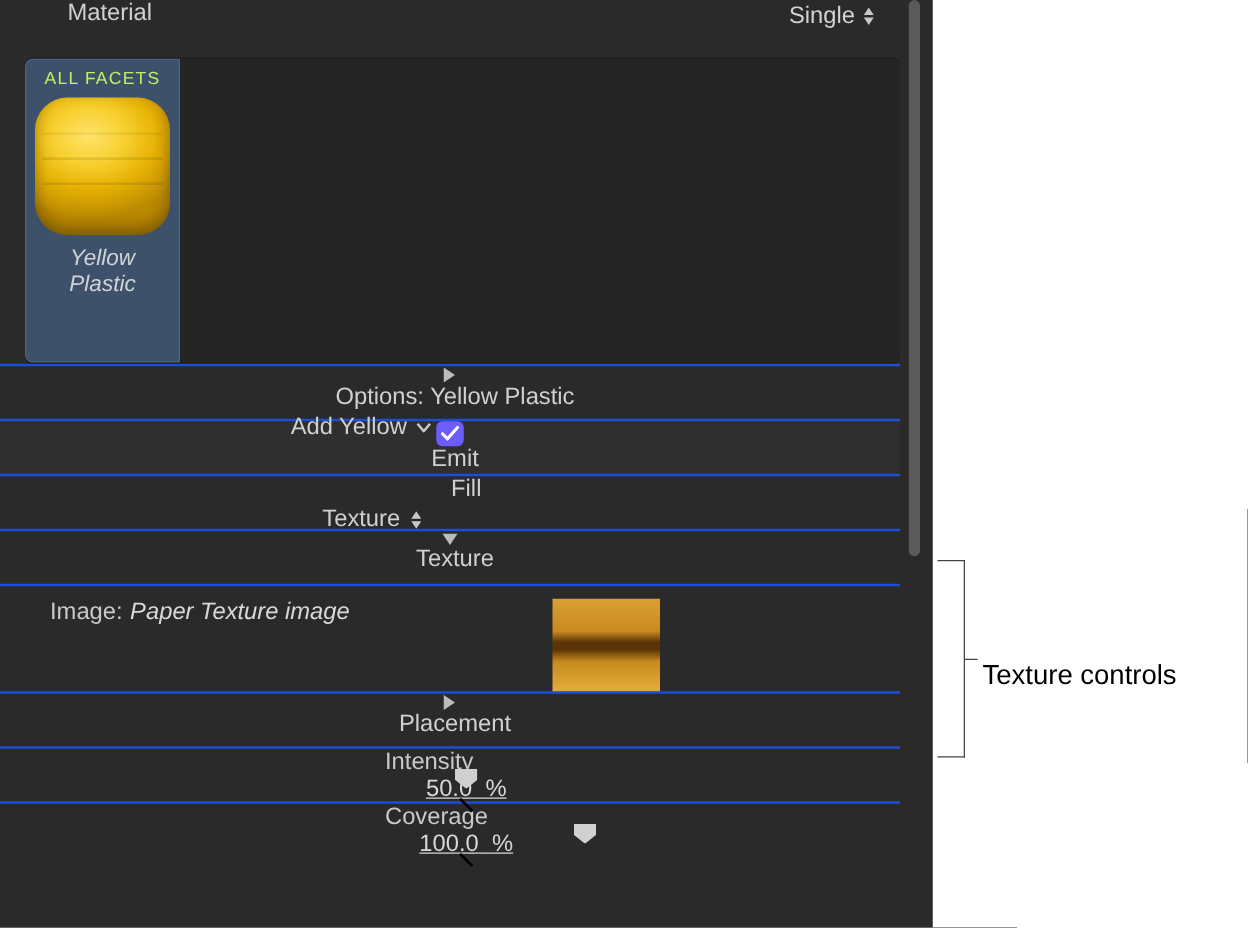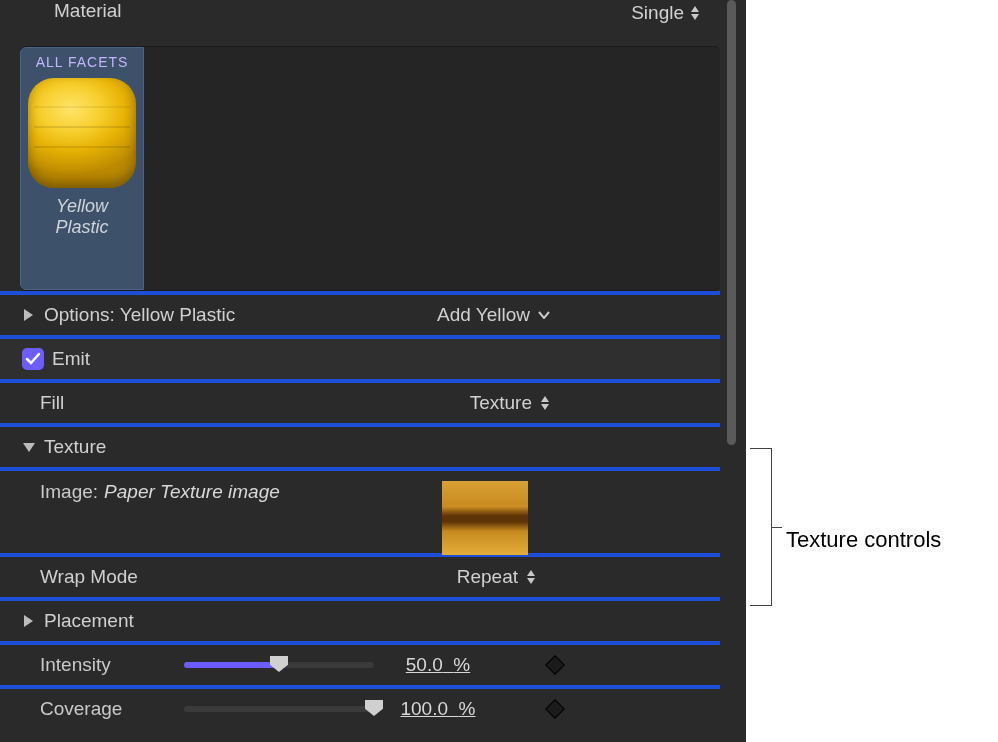--- a/index.html
+++ b/index.html
@@ -79,21 +79,21 @@
     height: 100%;
     background: #3d516a;
     border-radius: 6px 0 0 6px;
     border: 1px solid #4a6386;
     padding: 6px 6px 0 6px;
     display: flex;
     flex-direction: column;
   }
   .facet-tab {
     text-align: center;
-    color: #c4b5fd;
+    color: #bef264;
     font-size: 14px;
     letter-spacing: 1px;
     padding-bottom: 6px;
   }
   .facet-swatch {
     width: 108px;
     height: 110px;
     margin: 2px auto 4px auto;
     border-radius: 26px;
     position: relative;
@@ -111,21 +111,22 @@
     font-size: 18px;
     padding-top: 4px;
   }
 
   
   .row {
     display: flex;
     align-items: center;
     height: 44px;
     padding: 0 14px 0 22px;
-    border-top: 4px solid #1d4ed8;
+    border-top: 2px solid #1d4ed8;
+    flex-direction: column;
   }
   .row .carat {
     width: 22px;
     display: inline-flex;
     justify-content: flex-start;
   }
   .row .labelcell { flex:1; color:#d0d0d0; }
   .row .right { display:flex; align-items:center; gap:8px; color:#d0d0d0; }
 
   .row.options { background:#2a2a2a; }
@@ -288,34 +289,20 @@
     <div class="row indent img-row" style="position:relative;">
       <span class="image-prev-label">
         <span>Image:</span>
         <span class="val">Paper Texture image</span>
       </span>
       <span class="tex-cell">
         <div class="tex-swatch"></div>
       </span>
     </div>
 
-    <div class="row indent">
-      <span class="labelcell">Wrap Mode</span>
-      <span class="right dropdown-pill" style="margin-right:164px;">
-        <span>Repeat</span>
-        <span class="updn">
-          <svg width="10" height="7">
-              <path d="M5 0 L9 6 L1 6 Z" fill="#c8c8c8"></path>
-            </svg>
-          <svg width="10" height="7">
-              <path d="M1 1 L9 1 L5 7 Z" fill="#c8c8c8"></path>
-            </svg>
-        </span>
-      </span>
-    </div>
 
     <div class="row">
       <span class="carat">
         <svg width="12" height="14">
             <path d="M2 1 L11 7 L2 13 Z" fill="#bcbcbc"></path>
           </svg>
       </span>
       <span class="labelcell">Placement</span>
     </div>
 

